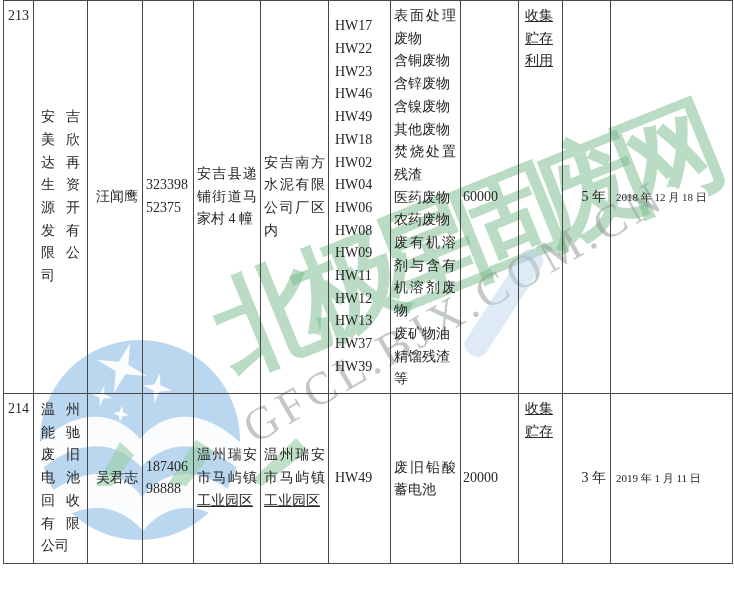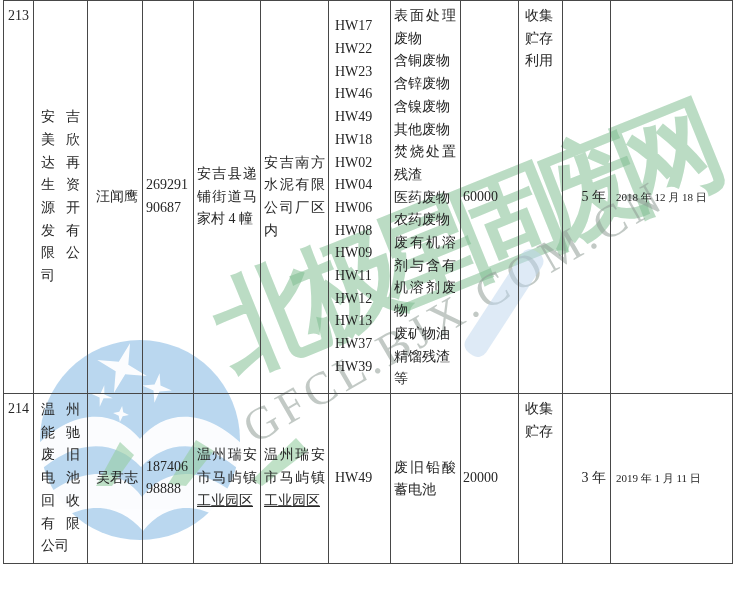--- a/index.html
+++ b/index.html
@@ -36,21 +36,21 @@
   td.seq{vertical-align:top;padding-top:4px;}
   td.company{padding:2px 7px;text-align:justify;}
   td.vbot{vertical-align:bottom;}
   td.vtop{vertical-align:top;}
   td.ccenter{text-align:right;}
   td.phone{word-break:break-all;padding:2px 3px;}
   td.addr{text-align:justify;padding:2px 3px;}
   td.hw{padding:2px 2px 2px 6px;margin-left:32px;}
   td.waste{text-align:justify;vertical-align:top;padding:4px 4px 2px 3px;}
   td.scale{padding:2px 2px 2px 2px;}
-  td.oper{vertical-align:top;padding:4px 4px 2px 6px;}
+  td.oper{vertical-align:top;padding:4px 4px 2px 6px;text-decoration:underline;}
   td.date{white-space:nowrap;font-size:11px;padding:2px 2px 2px 5px;}
   .uline{text-decoration:underline;}
   .lines div{margin:0;}
 </style>
 </head>
 <body>
 
 <div class="page">
 
   <div class="wm-layer">
@@ -94,21 +94,21 @@
         <col style="width:48px">
         <col style="width:122px">
     </colgroup>
 
     <tbody>
 
     <tr style="height:392px">
       <td class="seq">213</td>
       <td class="company">安吉美欣达再生资源开发有限公司</td>
       <td class="ccenter">汪闻鹰</td>
-      <td class="phone">26929190687</td>
+      <td class="phone">32339852375</td>
       <td class="addr">安吉县递铺街道马家村 4 幢</td>
       <td class="addr">安吉南方水泥有限公司厂区内</td>
       <td class="hw lines">
             <div>HW17</div>
             <div>HW22</div>
             <div>HW23</div>
             <div>HW46</div>
             <div>HW49</div>
             <div>HW18</div>
             <div>HW02</div>

